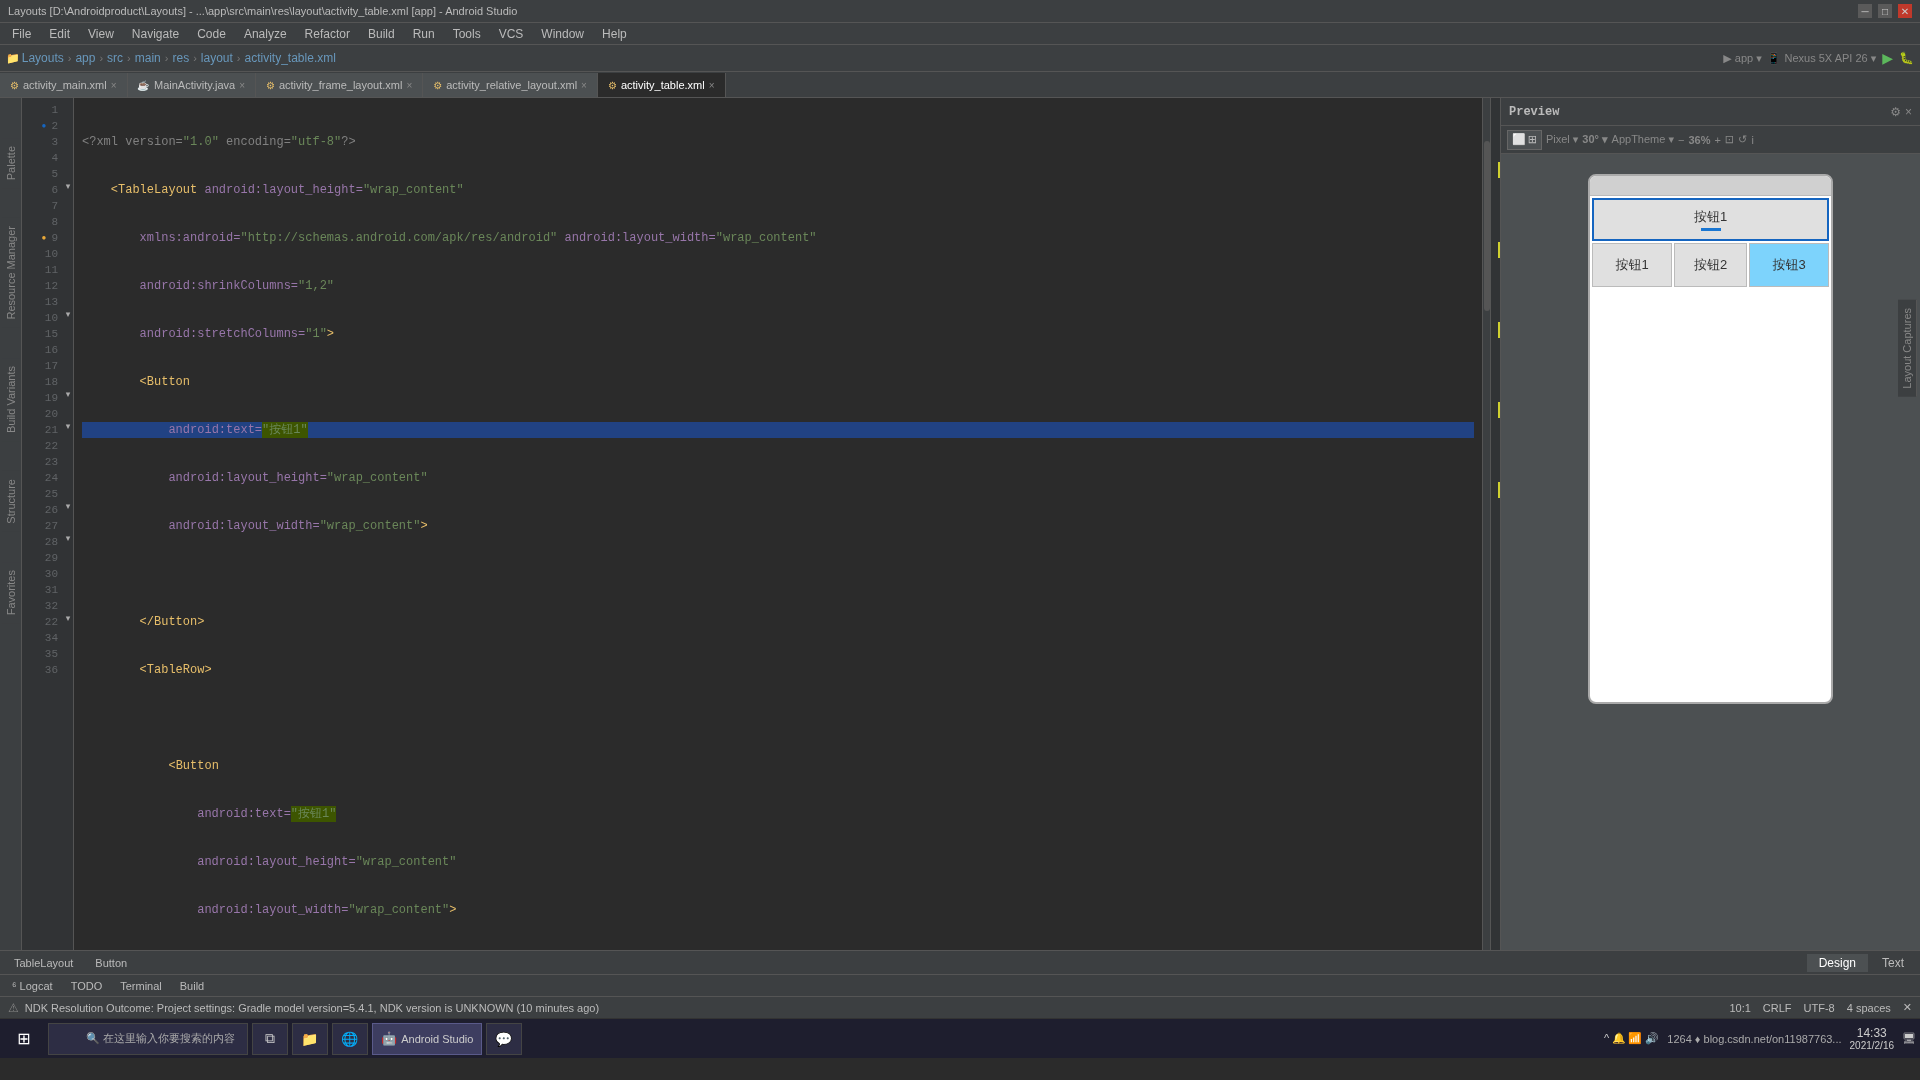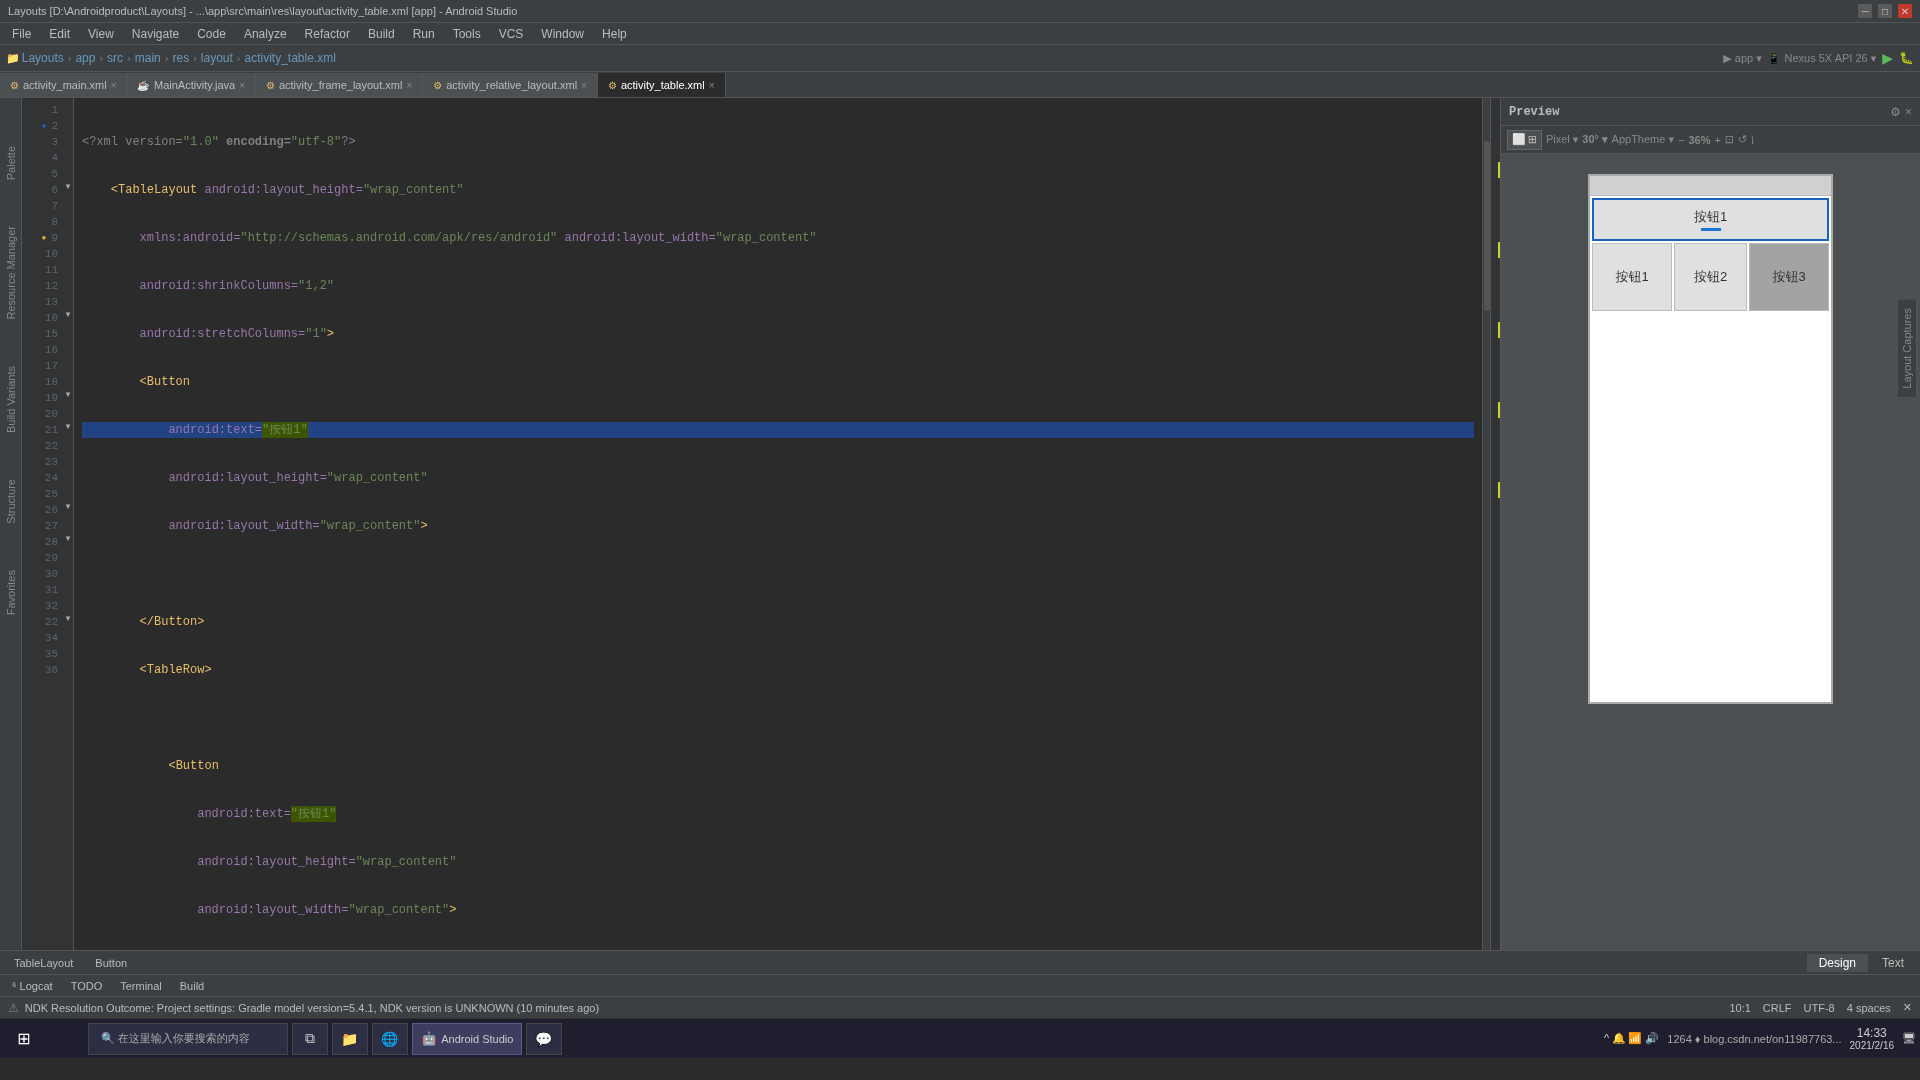--- a/index.html
+++ b/index.html
@@ -545,21 +545,21 @@
       <div class="fold-icon"></div>
       <div class="fold-icon" style="color:#aaa;">▾</div>
       <div class="fold-icon"></div>
       <div class="fold-icon"></div>
       <div class="fold-icon"></div>
       <div class="fold-icon"></div>
       <div class="fold-icon" style="color:#aaa;">▾</div>
     </div>
 
     <div id="code-content" style="flex:1;font-family:'Courier New',monospace;font-size:12px;line-height:16px;padding:4px 8px;background:#2b2b2b;overflow:auto;">
-      <div class="code-line"><span style="color:#808080;">&lt;?xml version=</span><span class="xml-value">"1.0"</span><span style="color:#808080;font-weight:bold;"> encoding=</span><span class="xml-value">"utf-8"</span><span style="color:#808080;">?&gt;</span></div>
+      <div class="code-line"><span style="color:#808080;">&lt;?xml version=</span><span class="xml-value">"1.0"</span><span style="color:#808080;"> encoding=</span><span class="xml-value">"utf-8"</span><span style="color:#808080;">?&gt;</span></div>
       <div class="code-line"><span style="color:#a9b7c6;">    </span><span class="xml-bracket">&lt;</span><span class="xml-tag">TableLayout</span><span style="color:#a9b7c6;"> </span><span class="xml-attr">android:layout_height=</span><span class="xml-value">"wrap_content"</span></div>
       <div class="code-line"><span style="color:#a9b7c6;">        </span><span class="xml-attr">xmlns:android=</span><span class="xml-value">"http://schemas.android.com/apk/res/android"</span><span style="color:#a9b7c6;"> </span><span class="xml-attr">android:layout_width=</span><span class="xml-value">"wrap_content"</span></div>
       <div class="code-line"><span style="color:#a9b7c6;">        </span><span class="xml-attr">android:shrinkColumns=</span><span class="xml-value">"1,2"</span></div>
       <div class="code-line"><span style="color:#a9b7c6;">        </span><span class="xml-attr">android:stretchColumns=</span><span class="xml-value">"1"</span><span class="xml-bracket">&gt;</span></div>
       <div class="code-line"><span style="color:#a9b7c6;">        </span><span class="xml-bracket">&lt;</span><span class="xml-tag">Button</span></div>
       <div class="code-line" style="background:#214283;"><span style="color:#a9b7c6;">            </span><span class="xml-attr">android:text=</span><span class="xml-value" style="background:#3d5500;">"按钮1"</span></div>
       <div class="code-line"><span style="color:#a9b7c6;">            </span><span class="xml-attr">android:layout_height=</span><span class="xml-value">"wrap_content"</span></div>
       <div class="code-line"><span style="color:#a9b7c6;">            </span><span class="xml-attr">android:layout_width=</span><span class="xml-value">"wrap_content"</span><span class="xml-bracket">&gt;</span></div>
       <div class="code-line"></div>
       <div class="code-line"><span style="color:#a9b7c6;">        </span><span class="xml-bracket">&lt;/</span><span class="xml-tag">Button</span><span class="xml-bracket">&gt;</span></div>
@@ -624,41 +624,41 @@
       <span style="color:#888;font-size:11px;">−</span>
       <span style="color:#888;font-size:11px;font-weight:bold;">36%</span>
       <span style="color:#888;font-size:11px;">+</span>
       <span style="color:#888;font-size:11px;">⊡</span>
       <span style="color:#888;font-size:11px;">↺</span>
       <span style="color:#888;font-size:11px;">ℹ</span>
     </div>
 
     <div id="preview-content" style="flex:1;background:#4c5052;display:flex;align-items:flex-start;justify-content:center;padding:20px;overflow:hidden;">
 
-      <div id="phone-frame" style="width:245px;background:white;border:2px solid #aaa;border-radius:0;min-height:530px;overflow:hidden;">
+      <div id="phone-frame" style="width:245px;background:white;border:2px solid #aaa;border-radius:8px;min-height:530px;overflow:hidden;">
 
         <div style="height:20px;background:#d0d0d0;border-bottom:1px solid #bbb;"></div>
 
         <div id="table-layout-preview" style="padding:2px;">
 
           <div style="width:100%;margin-bottom:2px;">
             <button style="width:100%;padding:8px 4px;background:#e0e0e0;border:2px solid #1565c0;text-align:center;font-size:13px;color:#333;cursor:pointer;display:block;box-sizing:border-box;">
               按钮1
               <div style="width:20px;height:3px;background:#1976d2;margin:2px auto 0 auto;"></div>
             </button>
           </div>
 
           <div style="display:flex;gap:2px;">
             <button style="flex:0 0 80px;padding:8px 4px;background:#e0e0e0;border:1px solid #bbb;text-align:center;font-size:13px;color:#333;cursor:pointer;">
               按钮1
             </button>
             <button style="flex:1;padding:8px 4px;background:#e0e0e0;border:1px solid #bbb;text-align:center;font-size:13px;color:#333;cursor:pointer;">
               按钮2
             </button>
-            <button style="flex:0 0 80px;padding:24px 4px;background:#a3a3a3;border:1px solid #bbb;text-align:center;font-size:13px;color:#333;cursor:pointer;">
+            <button style="flex:0 0 80px;padding:12px 4px;background:#7dd3fc;border:1px solid #bbb;text-align:center;font-size:13px;color:#333;cursor:pointer;">
               按钮3
             </button>
           </div>
         </div>
       </div>
     </div>
 
     <div style="position:absolute;right:0;top:300px;width:22px;">
       <span style="writing-mode:vertical-rl;transform:rotate(180deg);font-size:11px;color:#888;background:#3c3f41;border-left:1px solid #555;padding:8px 3px;cursor:pointer;">Layout Captures</span>
     </div>
@@ -689,21 +689,21 @@
     <span>10:1</span>
     <span>CRLF</span>
     <span>UTF-8</span>
     <span>4 spaces</span>
     <span style="cursor:pointer;">✕</span>
   </div>
 </div>
 
 <div id="taskbar" style="height:40px;background:#1e1e2e;border-top:1px solid #333;display:flex;align-items:center;padding:0 4px;gap:4px;">
   <button style="width:40px;height:36px;background:#1e1e2e;border:none;color:#fff;font-size:16px;cursor:pointer;">⊞</button>
-  <button style="height:32px;padding:0 12px;background:#2d2d44;border:1px solid #444;color:#ccc;font-size:11px;cursor:pointer;min-width:200px;text-align:left;margin-left:40px;">
+  <button style="height:32px;padding:0 12px;background:#2d2d44;border:1px solid #444;color:#ccc;font-size:11px;cursor:pointer;min-width:200px;text-align:right;">
     <span>🔍</span>
     <span style="font-size:11px;color:#aaa;">在这里输入你要搜索的内容</span>
   </button>
   <button style="width:36px;height:32px;background:#2d2d44;border:1px solid #444;color:#ccc;font-size:14px;cursor:pointer;">⧉</button>
   <button style="width:36px;height:32px;background:#2d2d44;border:1px solid #444;color:#ccc;font-size:14px;cursor:pointer;">📁</button>
   <button style="width:36px;height:32px;background:#2d2d44;border:1px solid #444;color:#ccc;font-size:14px;cursor:pointer;">🌐</button>
   <button style="height:32px;padding:0 8px;background:#3d3d60;border:1px solid #5a5a8a;color:#ccc;font-size:11px;cursor:pointer;display:flex;align-items:center;gap:4px;">
     <span style="font-size:13px;">🤖</span>
     <span>Android Studio</span>
   </button>

